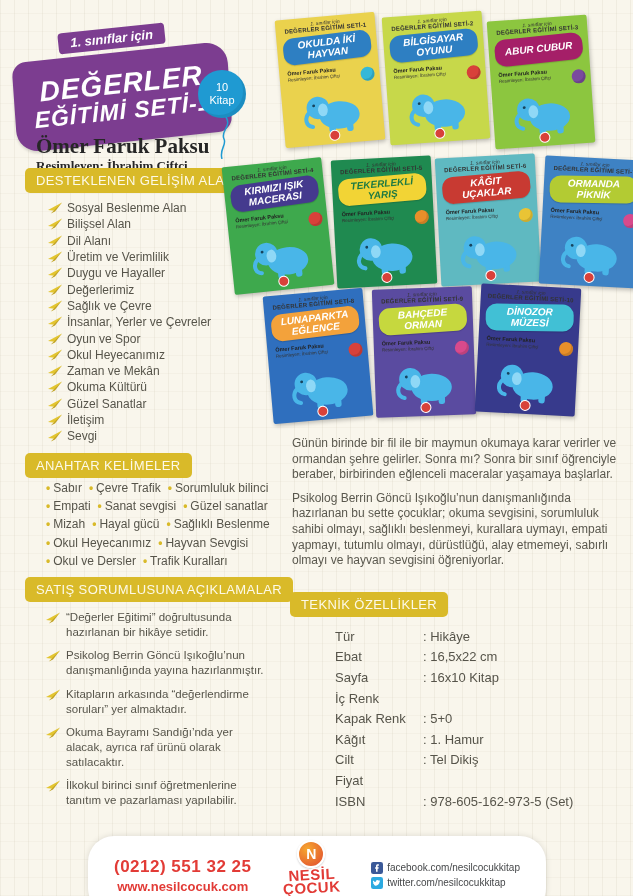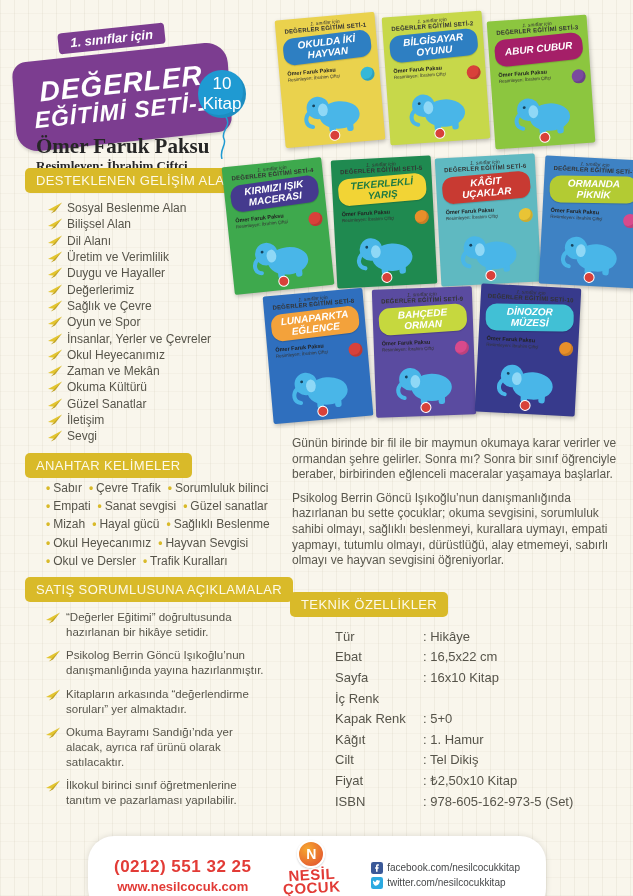--- a/index.html
+++ b/index.html
@@ -15,21 +15,21 @@
     font-style:italic;font-weight:bold;font-size:13px;padding:3px 12px;border-radius:4px;
     transform:rotate(-6deg);}
   .main-banner{position:absolute;left:14px;top:52px;width:216px;height:90px;background:#7c3d90;
     border-radius:14px 22px 14px 22px;transform:rotate(-6deg) skewX(-2deg);
     display:flex;flex-direction:column;align-items:center;justify-content:center;
     box-shadow:0 2px 3px rgba(0,0,0,.15);}
   .main-banner .t1{color:#fff;font-weight:800;font-style:italic;font-size:28px;letter-spacing:1px;line-height:1;}
   .main-banner .t2{color:#fff;font-weight:800;font-style:italic;font-size:23px;letter-spacing:1px;line-height:1.15;}
   .balloon{position:absolute;left:198px;top:70px;width:48px;height:48px;border-radius:50%;
     background:#1f9ad2;color:#fff;display:flex;flex-direction:column;align-items:center;justify-content:center;
-    font-size:17px;line-height:1.15;box-shadow:inset -3px -3px 0 rgba(0,0,0,.08);}
+    font-size:11px;line-height:1.15;box-shadow:inset -3px -3px 0 rgba(0,0,0,.08);}
   .balloon-string{position:absolute;left:216px;top:117px;}
   .author{position:absolute;left:36px;top:134px;font-family:"Liberation Serif",serif;
     font-weight:bold;font-size:21px;color:#262626;}
   .illustrator{position:absolute;left:36px;top:158px;font-family:"Liberation Serif",serif;
     font-weight:bold;font-size:13px;color:#262626;}
   
   .sec-banner{position:absolute;background:#d9ba29;color:rgba(255,253,242,.95);
     font-size:13px;letter-spacing:.4px;padding:5px 11px;border-radius:5px;white-space:nowrap;}
   #banner-dev{left:25px;top:168px;}
   #banner-kw{left:25px;top:453px;}
@@ -188,30 +188,30 @@
         </span>
         <span class="dev-text">Sağlık ve Çevre</span>
       </li>
       <li class="dev-item">
         <span class="plane">
           <svg viewBox="0 0 20 16" width="14" height="12">
             <polygon points="0,11 20,0 9,12" fill="#e3c52f"></polygon>
             <polygon points="4,16 20,0 10,13" fill="#bfa01e"></polygon>
           </svg>
         </span>
+        <span class="dev-text">İnsanlar, Yerler ve Çevreler</span>
+      </li>
+      <li class="dev-item">
+        <span class="plane">
+          <svg viewBox="0 0 20 16" width="14" height="12">
+            <polygon points="0,11 20,0 9,12" fill="#e3c52f"></polygon>
+            <polygon points="4,16 20,0 10,13" fill="#bfa01e"></polygon>
+          </svg>
+        </span>
         <span class="dev-text">Oyun ve Spor</span>
-      </li>
-      <li class="dev-item">
-        <span class="plane">
-          <svg viewBox="0 0 20 16" width="14" height="12">
-            <polygon points="0,11 20,0 9,12" fill="#e3c52f"></polygon>
-            <polygon points="4,16 20,0 10,13" fill="#bfa01e"></polygon>
-          </svg>
-        </span>
-        <span class="dev-text">İnsanlar, Yerler ve Çevreler</span>
       </li>
       <li class="dev-item">
         <span class="plane">
           <svg viewBox="0 0 20 16" width="14" height="12">
             <polygon points="0,11 20,0 9,12" fill="#e3c52f"></polygon>
             <polygon points="4,16 20,0 10,13" fill="#bfa01e"></polygon>
           </svg>
         </span>
         <span class="dev-text">Okul Heyecanımız</span>
       </li>
@@ -552,21 +552,20 @@
       <div class="spec-row">
         <span class="spec-label">Kâğıt</span>
         <span class="spec-value">: 1. Hamur</span>
       </div>
       <div class="spec-row">
         <span class="spec-label">Cilt</span>
         <span class="spec-value">: Tel Dikiş</span>
       </div>
       <div class="spec-row">
         <span class="spec-label">Fiyat</span>
-        <span class="spec-value">: ₺2,50x10 Kitap</span>
       </div>
       <div class="spec-row">
         <span class="spec-label">ISBN</span>
         <span class="spec-value">: 978-605-162-973-5 (Set)</span>
       </div>
     </div>
 
   <div class="footer">
     <div class="phone-block">
       <div class="phone">(0212) 551 32 25</div>

